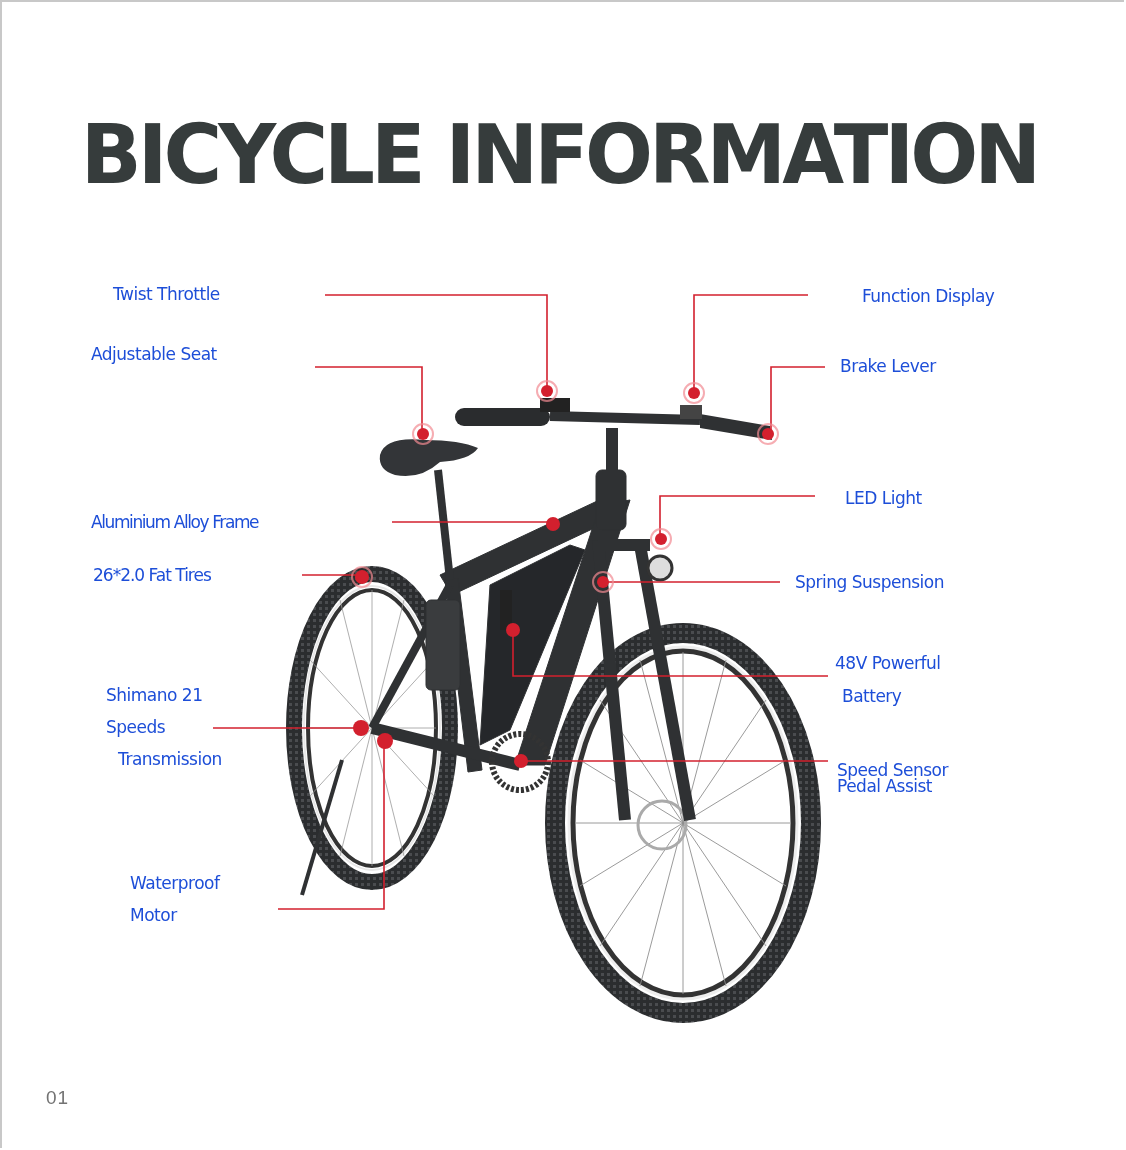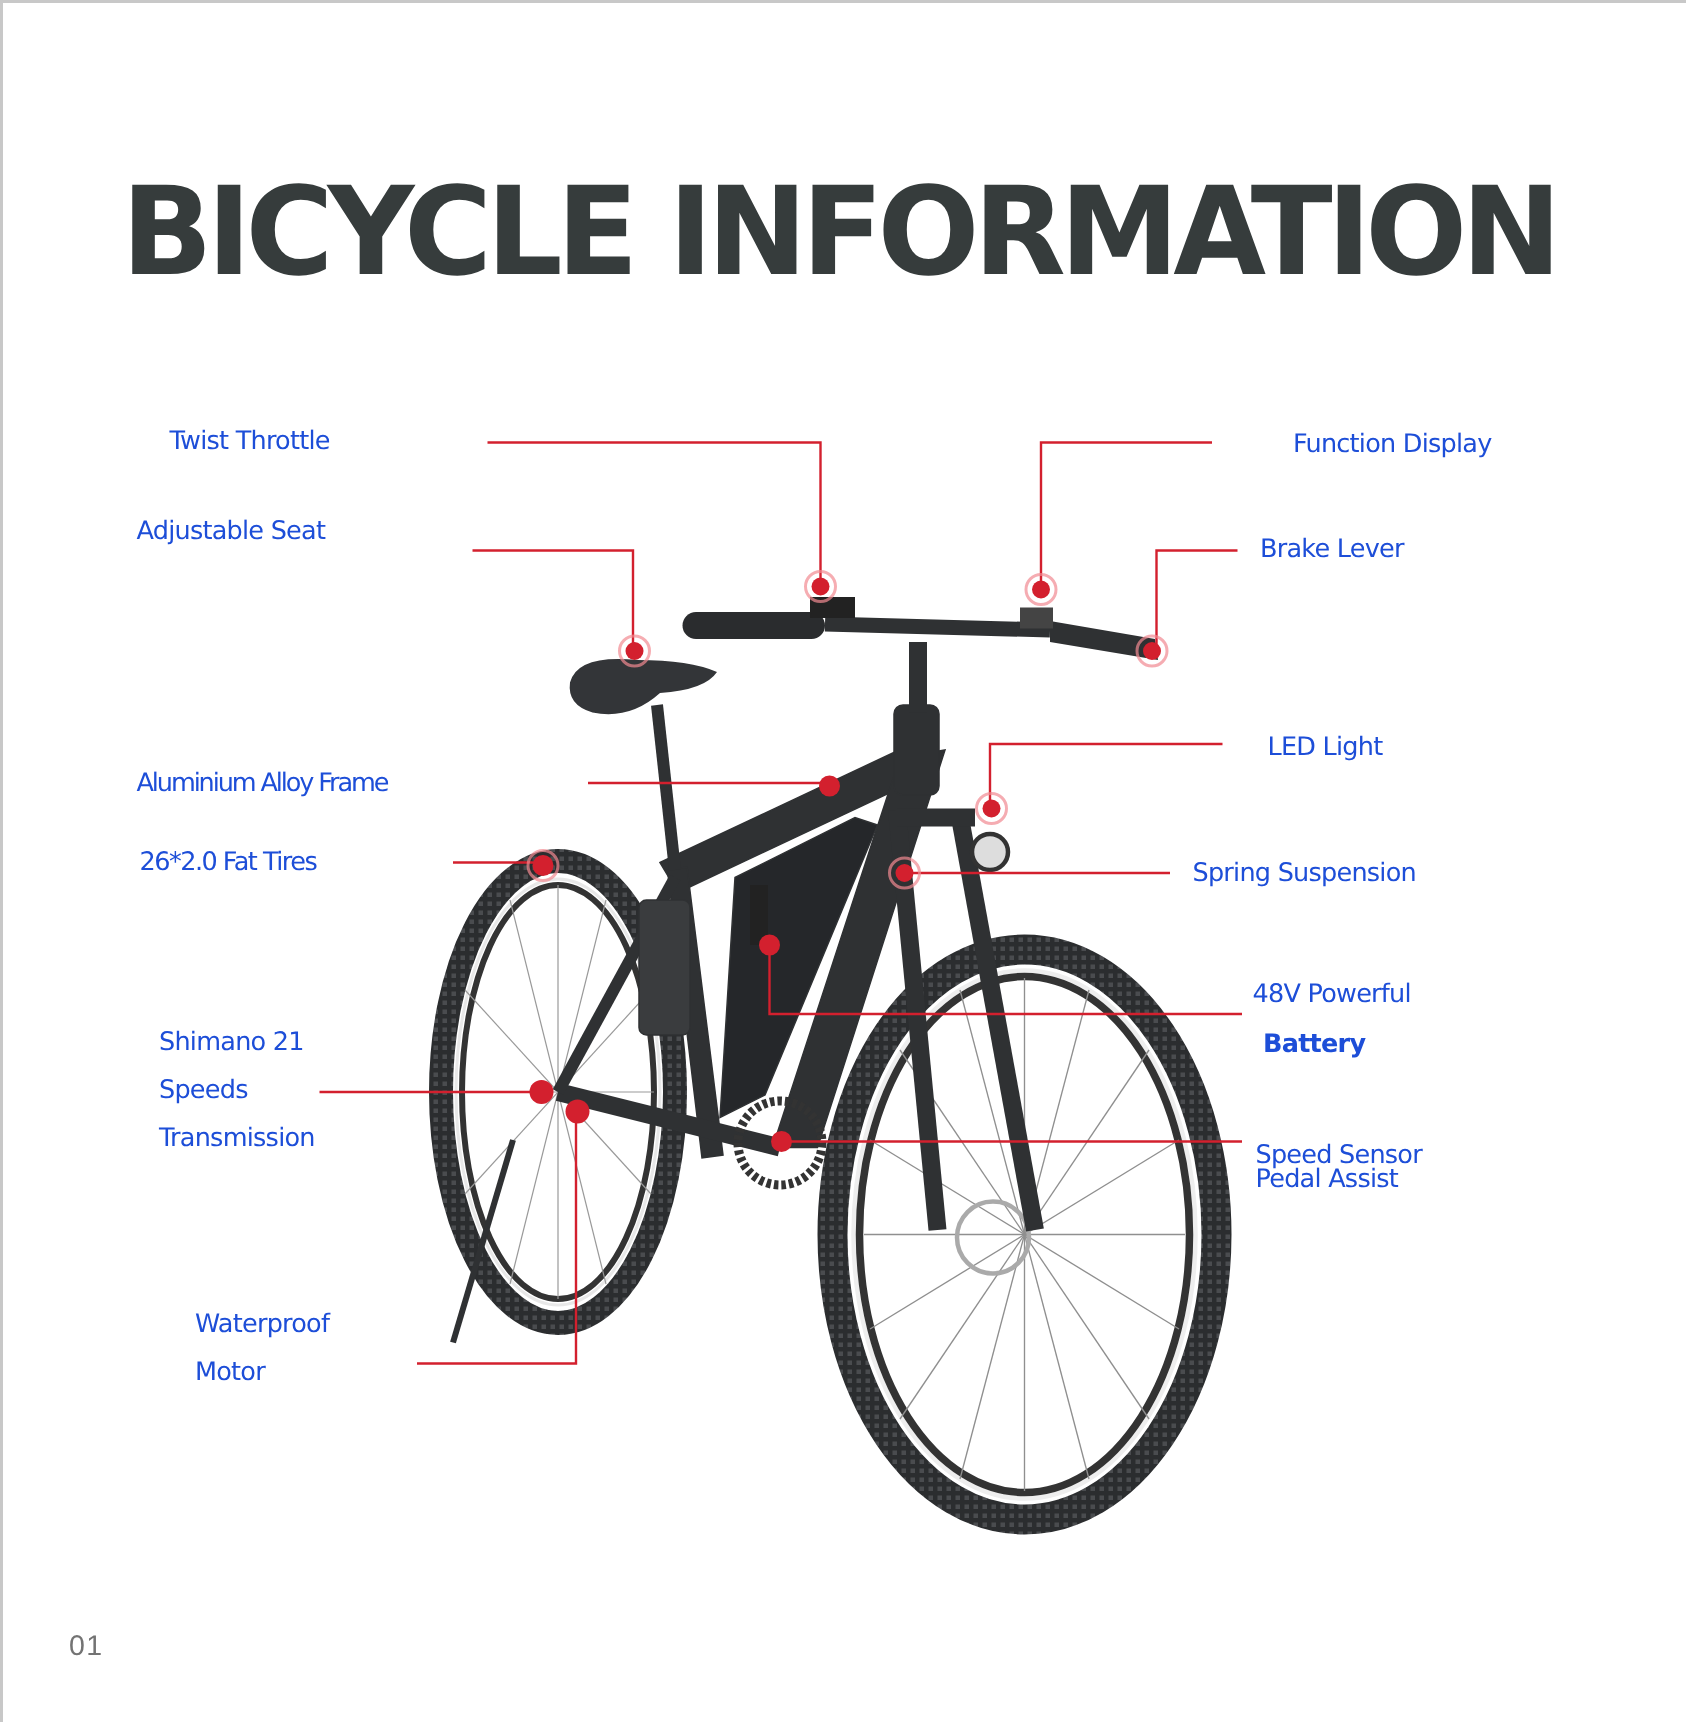--- a/index.html
+++ b/index.html
@@ -133,26 +133,26 @@
     <circle cx="603" cy="582" r="10"></circle>
   </g>
 </svg>
 
 <div class="label" style="left:113px; top:278px;">Twist Throttle</div>
 <div class="label" style="left:91px; top:338px;">Adjustable Seat</div>
 <div class="label" style="left:91px; top:506px; letter-spacing:-1.4px;">Aluminium Alloy Frame</div>
 <div class="label" style="left:93px; top:559px; letter-spacing:-1px;">26*2.0 Fat Tires</div>
 <div class="label" style="left:106px; top:679px;">Shimano 21</div>
 <div class="label" style="left:106px; top:711px;">Speeds</div>
-<div class="label" style="left:106px; top:743px;">Transmission</div>
+<div class="label" style="left:118px; top:743px;">Transmission</div>
 <div class="label" style="left:130px; top:867px;text-align:right;">Waterproof</div>
 <div class="label" style="left:130px; top:899px;">Motor</div>
 
 <div class="label" style="left:816px; top:280px;margin-left:46px;">Function Display</div>
 <div class="label" style="left:840px; top:350px;">Brake Lever</div>
 <div class="label" style="left:845px; top:482px;">LED Light</div>
 <div class="label" style="left:795px; top:566px;">Spring Suspension</div>
 <div class="label" style="left:835px; top:647px;">48V Powerful</div>
-<div class="label" style="left:842px; top:680px;font-weight:bold;">Battery</div>
+<div class="label" style="left:842px; top:680px;">Battery</div>
 <div class="label" style="left:837px; top:738px;margin-top:16px;">Speed Sensor</div>
 <div class="label" style="left:837px; top:770px;">Pedal Assist</div>
 
 <div class="page-num">01</div>
 
 </body></html>

